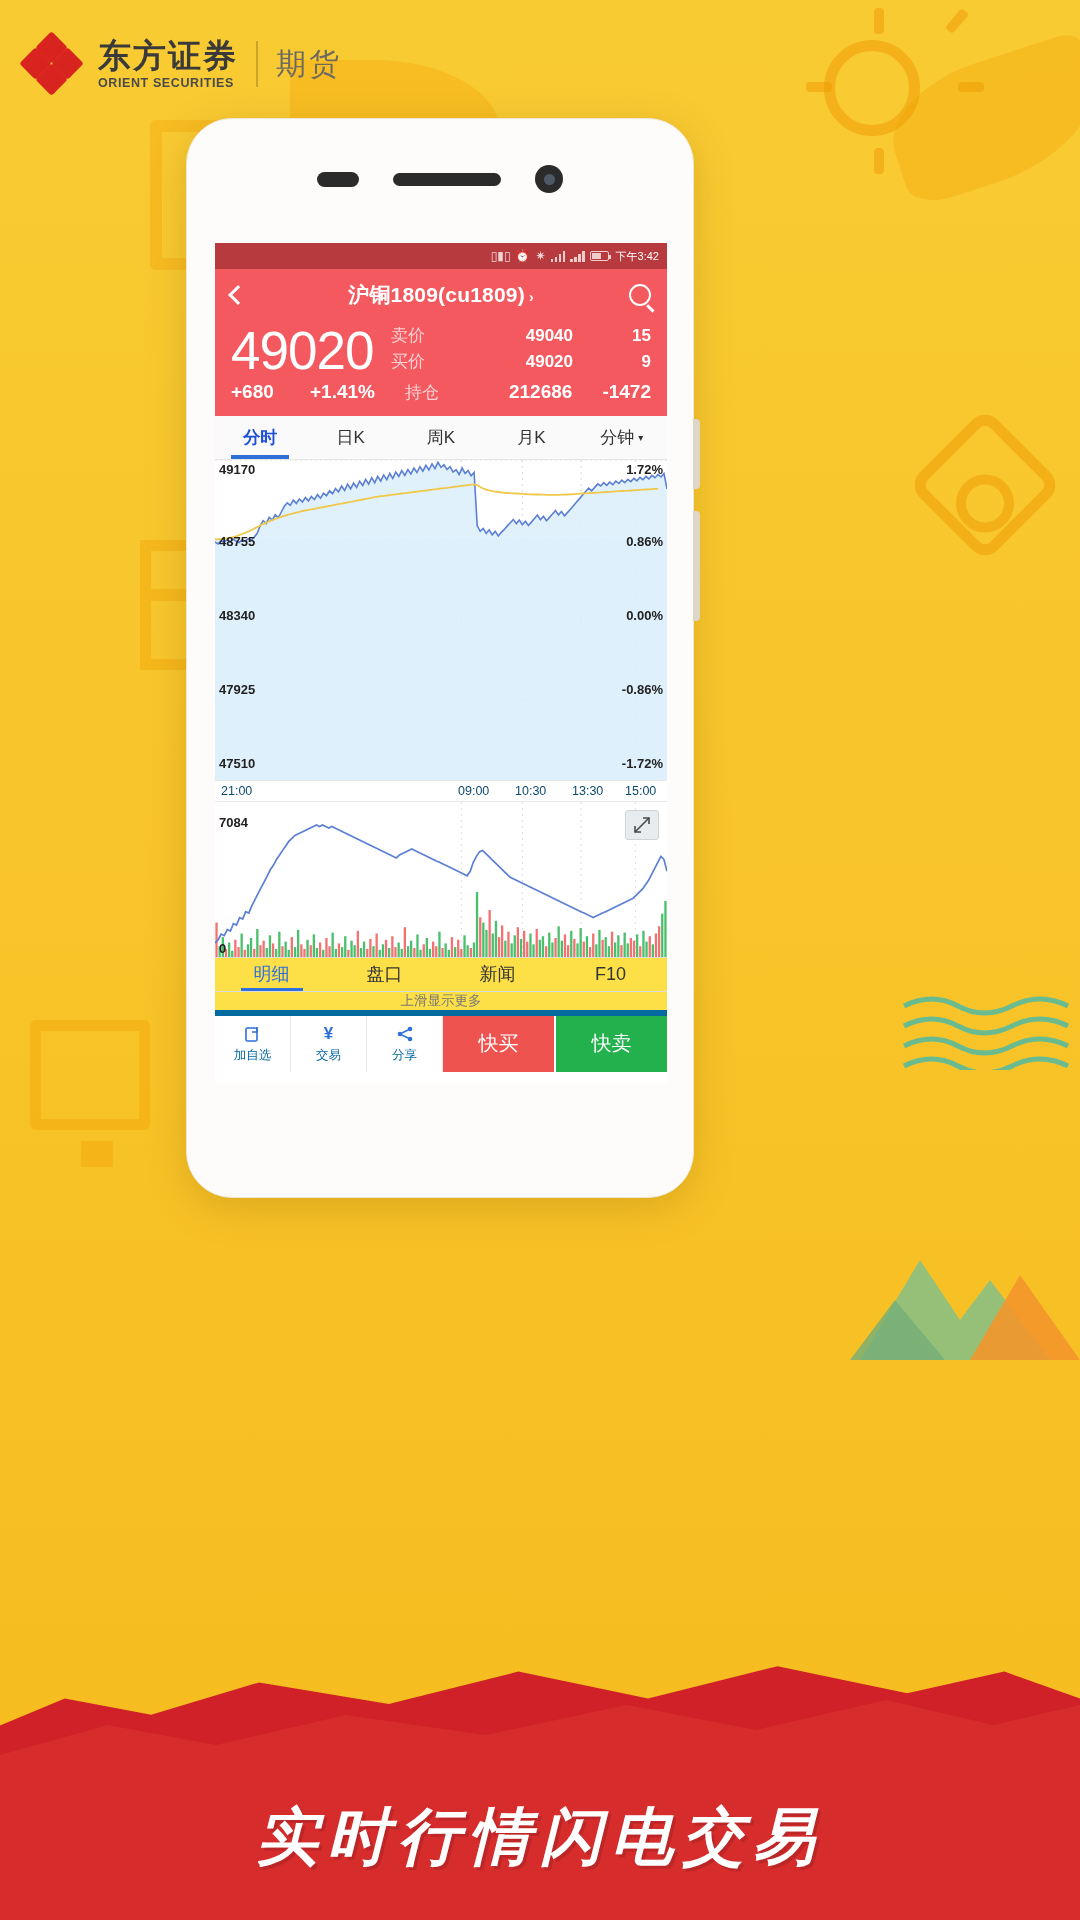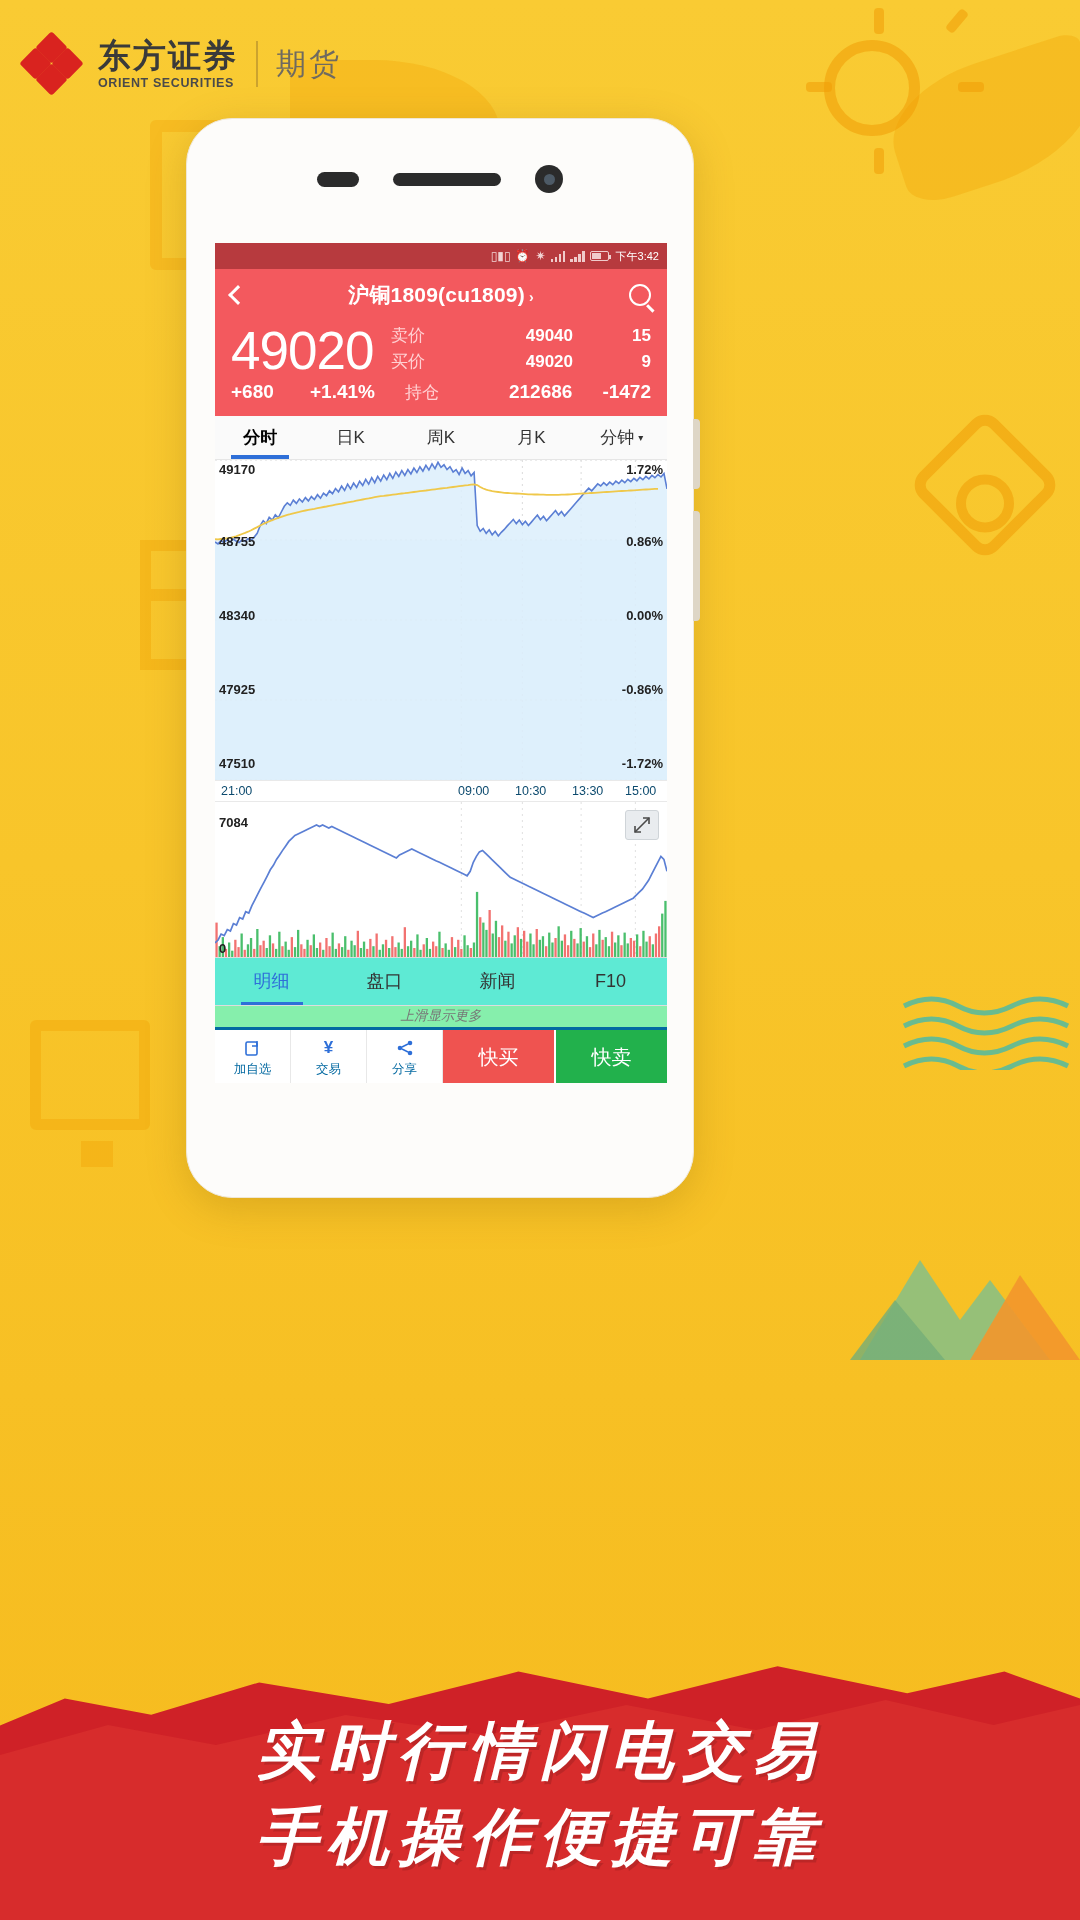--- a/index.html
+++ b/index.html
@@ -93,45 +93,45 @@
   .qval { flex: 1; text-align: right; font-weight: 600; }
   .qvol { width: 78px; text-align: right; font-weight: 600; }
   .qrow2 { display:flex; align-items:baseline; font-size: 19px; font-weight: 600; margin-top: 2px; gap: 30px;}
   .qchg { width: 118px; }
   .qpct { width: 112px; }
   .qrow2 .qlbl { font-weight: 400; font-size: 17px; }
 
   
   .ctabs { height: 44px; background:#fafafa; border-bottom: 1px solid #e6e6e6; display:flex; align-items:stretch;}
   .ctab { flex:1; display:flex; flex-direction:column; align-items:center; justify-content:center; font-size: 17px; color:#333; position:relative; cursor:pointer;}
-  .ctab.active { color:#000000; font-weight:600;}
+  .ctab.active { color:#1d4ed8; font-weight:600;}
   .ctab.active::after{content:"";position:absolute;left:50%;transform:translateX(-50%);bottom:0;width:58px;height:4px;background:#2e6fd8;}
   .ctab .caret { font-size: 10px; margin-left: 4px; }
 
   
   .chartwrap { position:relative; height: 320px; background:#fff; }
   .chartwrap svg { display:block; }
   .ylab { position:absolute; left: 4px; font-size: 13px; color:#222; font-weight:600;}
   .rlab { position:absolute; right: 4px; font-size: 13px; color:#222; font-weight:600;}
 
   .timeaxis { height: 22px; position:relative; border-top: 1px solid #e9e9e9; border-bottom:1px solid #e9e9e9; background:#fff;}
   .timeaxis span { position:absolute; top: 3px; font-size: 12.5px; color:#0c4a6e; }
 
   .volwrap { position:relative; height: 155px; background:#fff; }
   .volwrap .vlab { position:absolute; left: 4px; top: 13px; font-size: 13px; color:#222; font-weight:600;}
   .vzero { position:absolute; left: 4px; bottom: 1px; font-size: 13px; color:#222; font-weight:600;}
   .expand-btn { position:absolute; right: 8px; top: 8px; width: 34px; height: 30px; background:#e9ecef; border:1px solid #cfd4d8; border-radius:3px; display:flex;align-items:center;justify-content:center; cursor:pointer;}
   .expand-btn svg { display:block; }
 
   
-  .btabs { height: 49px; background:#5eead4; border-top:1px solid #ddd; border-bottom:1px solid #ddd; display:flex;}
+  .btabs { height: 35px; background:#fde047; border-top:1px solid #ddd; border-bottom:1px solid #ddd; display:flex;}
   .btab { flex:1; display:flex;align-items:center;justify-content:center; font-size: 18px; color:#333; position:relative; cursor:pointer;}
   .btab.active{color:#2e6fd8;}
   .btab.active::after{content:"";position:absolute;bottom:0;left:50%;transform:translateX(-50%);width:62px;height:3px;background:#2e6fd8;}
-  .moreHint { height: 24px; background:#86efac; border-bottom:3px solid #0369a1; display:flex;align-items:center;justify-content:center; font-size:13.5px; color:#777;font-style:italic;}
+  .moreHint { height: 24px; background:#fde047; border-bottom:6px solid #0369a1; display:flex;align-items:center;justify-content:center; font-size:13.5px; color:#777;}
 
   
   .actionbar { height: 56px; display:flex; background:#fff; }
   .act { width: 76px; display:flex; flex-direction:column; align-items:center; justify-content:center; gap:2px; border-right:1px solid #e8e8e8; cursor:pointer;}
   .act .ic { height: 22px; display:flex; align-items:center; justify-content:center; color:#2e6fd8;}
   .act .tx { font-size: 12.5px; color:#0369a1; }
   .buy { flex:1; background:#ef5350; color:#fff; display:flex;align-items:center;justify-content:center; font-size:20px; border-right: 2px solid #fff; cursor:pointer;}
   .sell { flex:1; background:#22b14c; color:#fff; display:flex;align-items:center;justify-content:center; font-size:20px; cursor:pointer;}
 
   
@@ -526,15 +526,14 @@
     </div>
 
   </div>
 </div>
 
 <div class="banner">
   <div class="bsplash"></div>
   <div class="bsplash2"></div>
   <div class="btext">
     <div class="bline">实时行情闪电交易</div>
-    <div class="bline l2">手机操作便捷可靠</div>
   </div>
 </div>
 
 </body></html>

